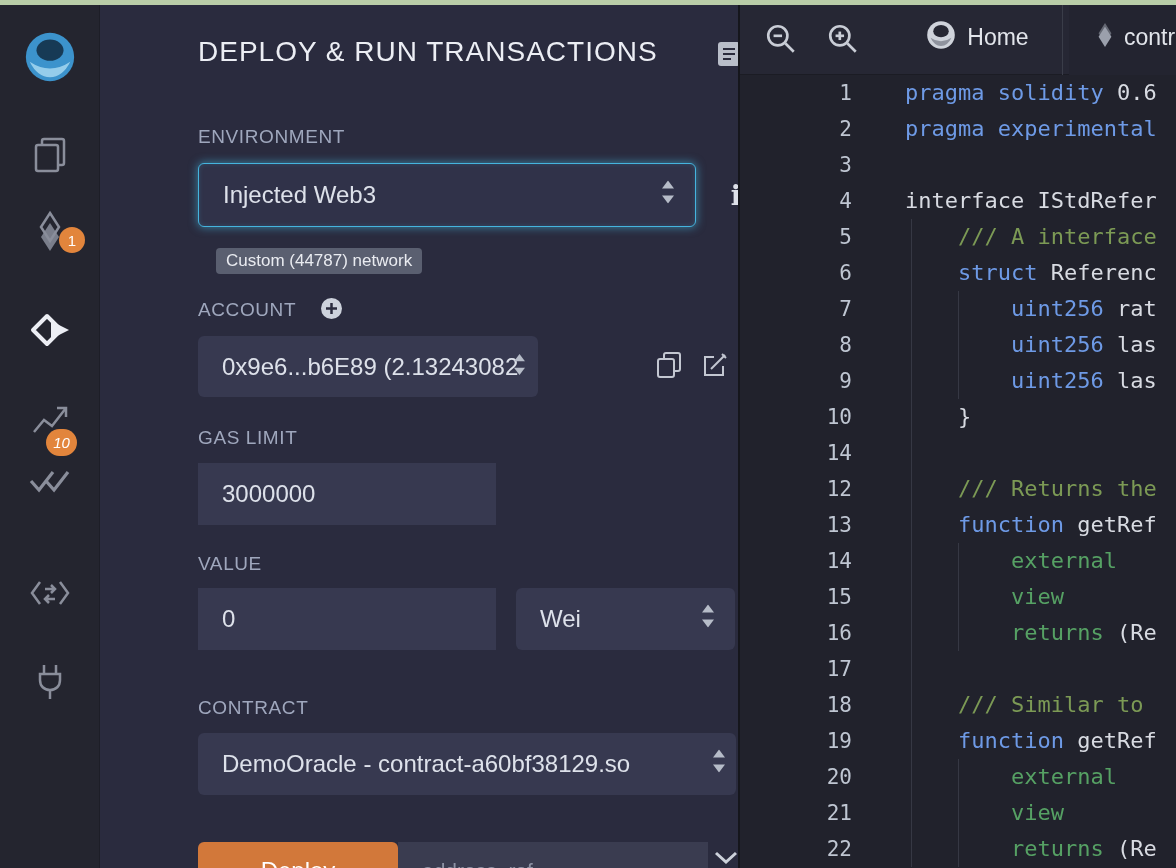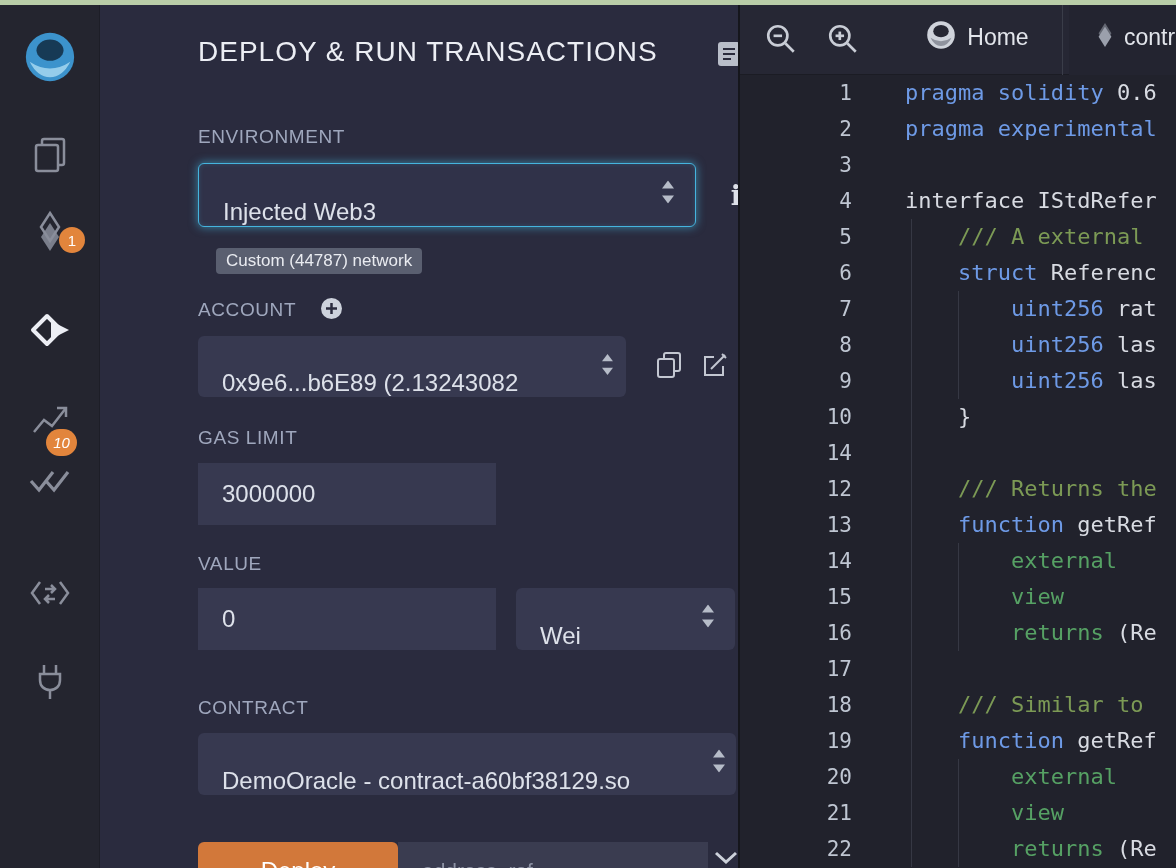--- a/index.html
+++ b/index.html
@@ -21,32 +21,32 @@
   .badge.b1 { left:59px; top:227px; width:26px; height:26px; }
   .badge.b10 { left:46px; top:429px; width:31px; height:27px; border-radius:14px; font-style:italic; }
 
   
   .panel { position:absolute; left:100px; top:0; width:640px; height:868px; background:#2a2b3e;margin-left:48px; }
   .panel-title { position:absolute; left:50px; top:36px; font-size:28px; font-weight:500; letter-spacing:1px; color:#eceef4; white-space:nowrap; }
   .plabel { position:absolute; font-size:19px; letter-spacing:.6px; color:#9fa7bd; white-space:nowrap; }
 
   .field { position:absolute; background:#373950; border-radius:6px; color:#dde1ea; font-size:24px;
            display:flex; align-items:center; padding:0 24px; white-space:nowrap; overflow:hidden; }
-  .select { cursor:pointer;align-items:flex-end; }
+  .select { cursor:pointer; }
   .updown { position:absolute; top:50%; transform:translateY(-50%); }
 
   .env-select { left:50px; top:163px; width:498px; height:64px; background:#303249;
                 border:1.5px solid var(--env-glow,#45b4de);
                 box-shadow:0 0 9px 1px rgba(69,180,222,.55), inset 0 0 5px rgba(69,180,222,.2); }
   .info-icon { position:absolute; left:578px; top:180px; width:20px; font-family:"DejaVu Serif", serif;
                font-weight:bold; font-size:27px; color:#dde0e8; text-align:center; cursor:pointer; }
   .network-badge { position:absolute; left:68px; top:248px; background:#5a5f70; color:#e9ebf0;
                    font-size:17px; padding:3px 10px; border-radius:4px; white-space:nowrap; }
   .plus-wrap { position:absolute; left:172px; top:297px; cursor:pointer; }
-  .account-select { left:50px; top:336px; width:428px; height:61px; padding-right:36px; }
+  .account-select { left:50px; top:336px; width:340px; height:61px; padding-right:36px; }
   .icon-btn { position:absolute; cursor:pointer; }
   .gas-input, .val-input, .args-input {
     position:absolute; background:#373950; border:none; border-radius:0; color:#dde1ea;
     font-size:24px; padding:0 24px; font-family:"Liberation Sans", sans-serif; outline:none; }
   .gas-input { left:50px; top:463px; width:298px; height:62px; }
   .val-input { left:50px; top:588px; width:298px; height:62px; }
   .wei-select { left:368px; top:588px; width:219px; height:62px; }
   .contract-select { left:50px; top:733px; width:538px; height:62px; padding-right:36px; }
   .deploy-btn { position:absolute; left:50px; top:842px; width:200px; height:58px; background:var(--accent-orange,#d2783a);
                 border:none; border-radius:6px; color:#fff; font-size:24px; font-family:"Liberation Sans", sans-serif;
@@ -292,21 +292,21 @@
           <div class="crow">
             <span class="ln">3</span>
             <span class="cd"></span>
           </div>
           <div class="crow">
             <span class="ln">4</span>
             <span class="cd"><span class="tok-pl">interface IStdRefer</span></span>
           </div>
           <div class="crow">
             <span class="ln">5</span>
-            <span class="cd"><span class="tok-cm">    /// A external</span></span>
+            <span class="cd"><span class="tok-cm">    /// A interface</span></span>
           </div>
           <div class="crow">
             <span class="ln">6</span>
             <span class="cd"><span class="tok-pl">    </span><span class="tok-kw">struct</span><span class="tok-pl"> Referenc</span></span>
           </div>
           <div class="crow">
             <span class="ln">7</span>
             <span class="cd"><span class="tok-pl">        </span><span class="tok-kw">uint256</span><span class="tok-pl"> rat</span></span>
           </div>
           <div class="crow">

